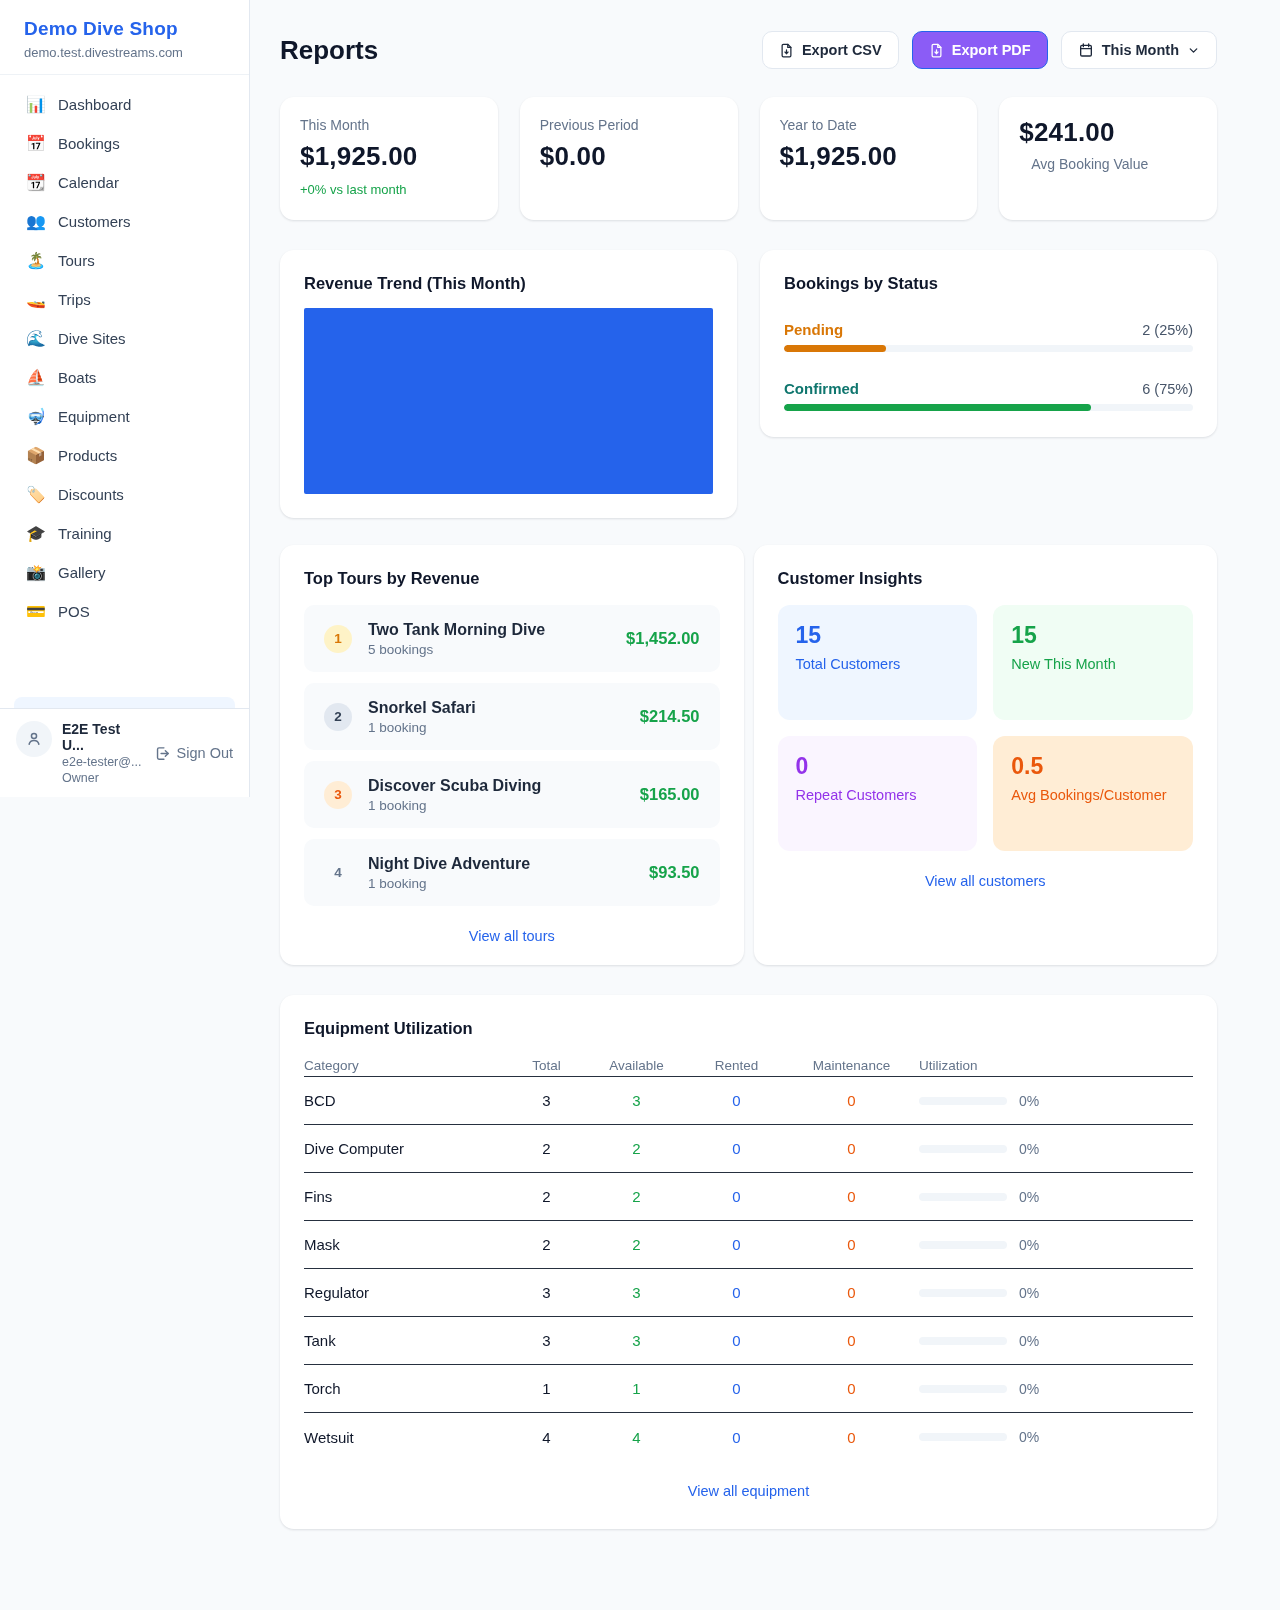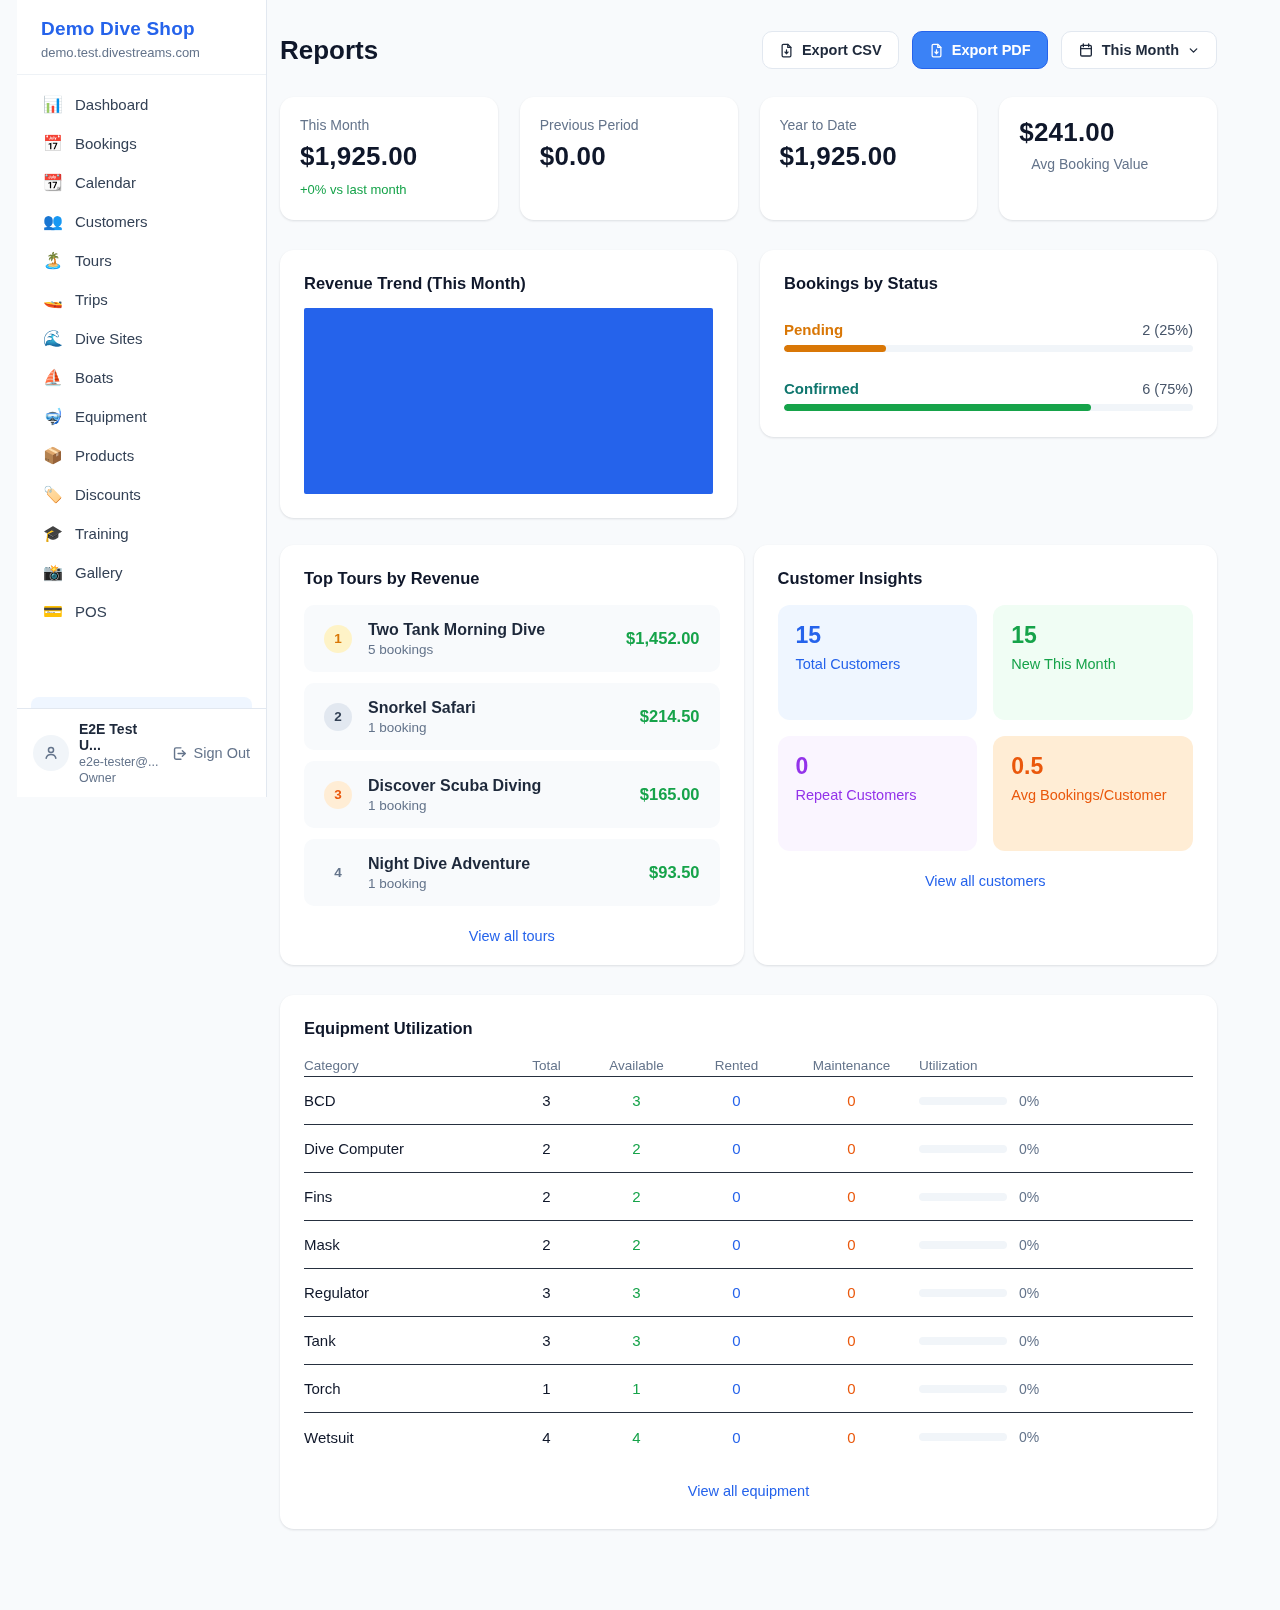--- a/index.html
+++ b/index.html
@@ -1,47 +1,47 @@
 <!DOCTYPE html>
 <html><head>
 <meta charset="utf-8">
 <style>
   * { margin:0; padding:0; box-sizing:border-box; }
   html,body { background:#f8fafc; }
   body { font-family:"Liberation Sans","DejaVu Sans",sans-serif; color:#0f172a; }
   .app { position:relative; width:1280px; height:1610px; background:#f8fafc; overflow:hidden; }
 
   
-  .sidebar { position:absolute; left:17px; top:0; width:250px; height:797px;
+  .sidebar { position:absolute; left:0; top:0; width:250px; height:797px;
              background:#ffffff; border-right:1px solid #e2e8f0; display:flex; flex-direction:column; }
   .brand { padding:18px 24px 14px 24px; border-bottom:1px solid #eef2f6; }
   .brand-title { font-size:19px; font-weight:bold; color:#2563eb; letter-spacing:.2px; }
   .brand-sub { font-size:13px; color:#64748b; margin-top:5px; }
   .nav { flex:1; padding:10px 12px 0 12px; overflow:hidden; }
   .nav-item { display:flex; align-items:center; gap:12px; padding:10px 14px; border-radius:8px;
               font-size:15px; color:#334155; cursor:pointer; }
   .nav-icon { width:20px; font-size:16px; text-align:center; }
   .nav-partial { height:11px; margin:0 2px; border-radius:8px 8px 0 0; background:#eff6ff; }
-  .side-footer { border-top:1px solid #e2e8f0; padding:12px 16px; display:flex; align-items:center; gap:10px; }
+  .side-footer { border-top:1px solid #e2e8f0; padding:12px 16px; display:flex; gap:10px; }
   .avatar { width:36px; height:36px; border-radius:50%; background:#f1f5f9; display:flex;
             align-items:center; justify-content:center; flex:0 0 36px; color:#64748b; }
   .user-block { flex:1; min-width:0; }
   .user-name { font-size:14px; font-weight:bold; color:#1e293b; }
   .user-email, .user-role { font-size:12.5px; color:#64748b; margin-top:2px; }
   .signout { display:flex; align-items:center; gap:6px; color:#64748b; font-size:14.5px; cursor:pointer; white-space:nowrap; }
 
   
   .main { position:absolute; left:280px; top:0; width:937px; padding-top:31px; }
   .page-header { display:flex; align-items:center; justify-content:space-between; margin-bottom:28px; }
   .page-title { font-size:26px; font-weight:bold; color:#0f172a; }
   .header-actions { display:flex; gap:13px; }
   .btn { height:38px; display:inline-flex; align-items:center; gap:8px; padding:0 16px;
          border-radius:10px; font-size:14.5px; font-weight:bold; cursor:pointer;
          border:1px solid #e2e8f0; background:#fff; color:#1e293b; }
-  .btn-primary { background:#3b82f6; border-color:#2563eb; color:#fff; }
+  .btn-primary { background:#8b5cf6; border-color:#2563eb; color:#fff; }
   .btn svg { display:block; }
 
   .card { background:#fff; border-radius:14px; box-shadow:0 1px 3px rgba(15,23,42,.07), 0 1px 2px rgba(15,23,42,.05); }
   .card-title { font-size:16.5px; font-weight:bold; color:#0f172a; }
 
   .stats { display:grid; grid-template-columns:repeat(4,1fr); gap:22px; margin-bottom:30px; }
   .stat-card { padding:20px; height:123px; }
   .stat-label { font-size:14px; color:#64748b; }
   .stat-value { font-size:26px; font-weight:bold; color:#0f172a; margin-top:8px; letter-spacing:.2px; }
   .stat-delta { font-size:13px; color:#16a34a; margin-top:10px; }

